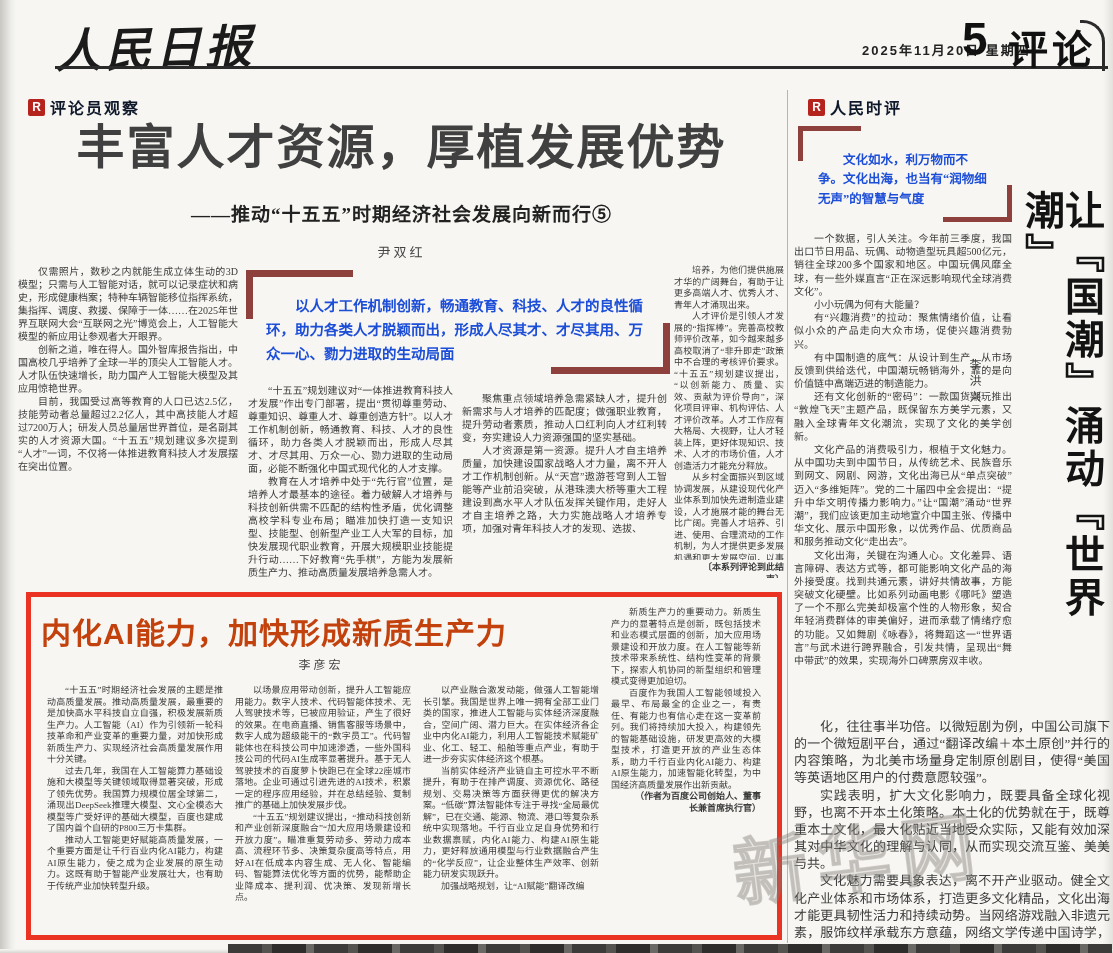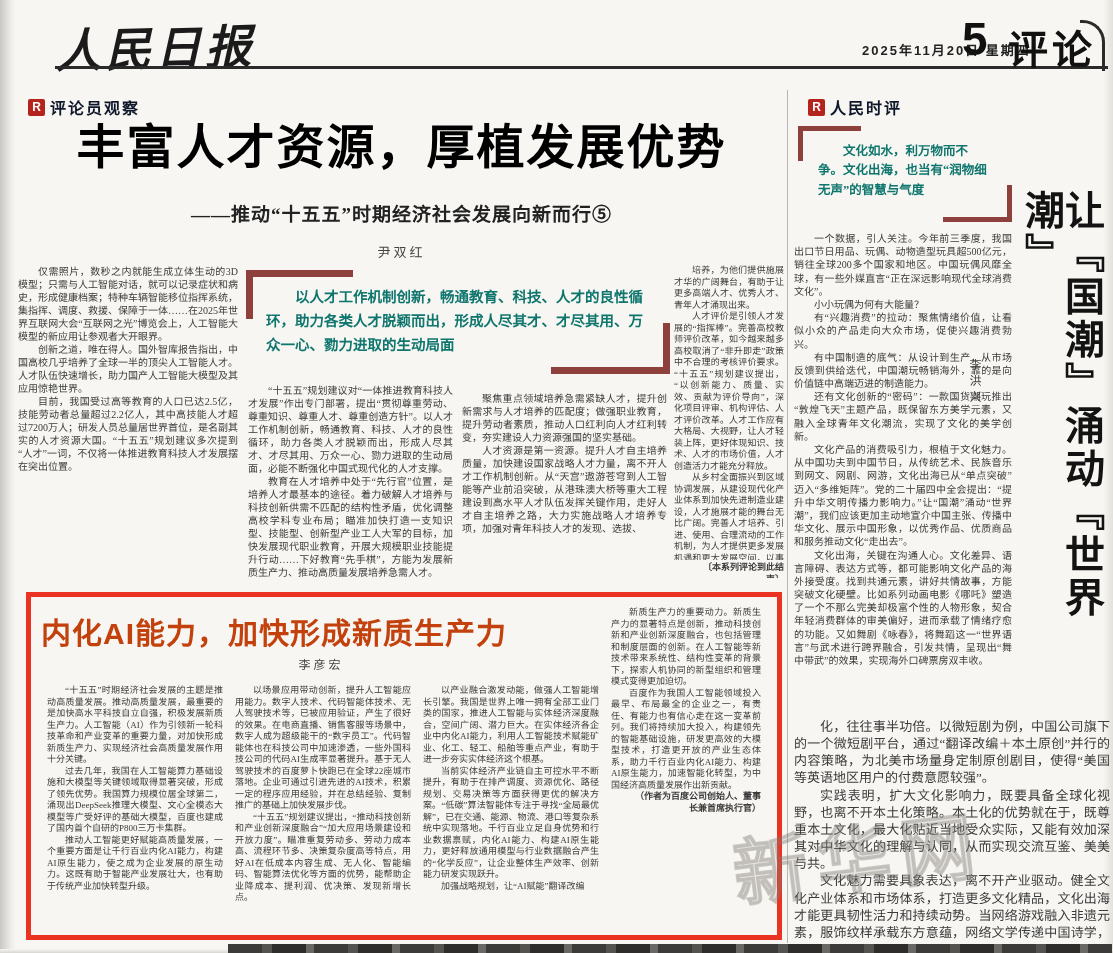--- a/index.html
+++ b/index.html
@@ -32,36 +32,36 @@
     border-top:3px solid #2b2b2b;border-right:3px solid #2b2b2b;border-radius:0 22px 0 0;}
 
   
   .col-label{position:absolute;display:flex;align-items:center;gap:5px;}
   .col-label .logo{width:17px;height:17px;background:#b5231d;color:#fff;
     font:bold 12px/17px "Liberation Sans",sans-serif;text-align:center;border-radius:2px;}
   .col-label .txt{font:900 16px "Liberation Sans",sans-serif;color:#0f172a;letter-spacing:2px;text-align:center;}
 
   
   .main-headline{position:absolute;left:18px;top:122px;width:767px;text-align:center;
-    font:900 48px/1.1 "Liberation Sans","DejaVu Sans",sans-serif;color:#000000;letter-spacing:2px;}
+    font:900 48px/1.1 "Liberation Sans","DejaVu Sans",sans-serif;color:#404040;letter-spacing:2px;}
   .main-subtitle{position:absolute;left:18px;top:204px;width:767px;text-align:center;
     font:bold 19px/1.2 "Liberation Serif",serif;color:#222;letter-spacing:1px;}
   .main-author{position:absolute;left:18px;top:242px;width:767px;text-align:center;
     font:13px "Liberation Serif",serif;color:#444;letter-spacing:3px;}
 
   
   .col{position:absolute;text-align:justify;overflow:hidden;color:#3b3b3b;}
   .col p{margin:0;text-indent:2em;}
   .body-main{font-size:10px;line-height:1.3;}
   .body-narrow{font-size:9px;line-height:1.28;}
   .series-note{text-indent:0;text-align:right;margin-top:6px;font-weight:bold;}
 
   
   .pullquote{position:absolute;padding:16px 20px;box-sizing:border-box;}
-  .pullquote .pq-text{font:bold 14.5px/1.65 "Liberation Serif",serif;color:#0f766e;text-indent:2em;}
+  .pullquote .pq-text{font:bold 14.5px/1.65 "Liberation Serif",serif;color:#1d4ed8;text-indent:2em;margin-top:9px;}
   .pullquote .bk-tl{position:absolute;left:0;top:0;width:100px;height:42px;
     border-top:7px solid #8e403d;border-left:7px solid #8e403d;}
   .pullquote .bk-br{position:absolute;right:0;bottom:0;width:112px;height:44px;
     border-bottom:7px solid #8e403d;border-right:7px solid #8e403d;}
   .pullquote.small .pq-text{font-size:12.5px;line-height:1.55;}
   .pullquote.small .bk-tl{width:58px;height:30px;border-width:5px;}
   .pullquote.small .bk-br{width:64px;height:32px;border-width:5px;}
 
   
   .red-box{position:absolute;left:26px;top:592px;width:746px;height:338px;
@@ -155,21 +155,21 @@
   <div class="col body-narrow" style="left:204px;top:88px;width:176px;height:242px;">
       <p>以场景应用带动创新，提升人工智能应用能力。数字人技术、代码智能体技术、无人驾驶技术等，已被应用验证，产生了很好的效果。在电商直播、销售客服等场景中，数字人成为超级能干的“数字员工”。代码智能体也在科技公司中加速渗透，一些外国科技公司的代码AI生成率显著提升。基于无人驾驶技术的百度萝卜快跑已在全球22座城市落地。企业可通过引进先进的AI技术，积累一定的程序应用经验，并在总结经验、复制推广的基础上加快发展步伐。</p>
       <p>“十五五”规划建议提出，“推动科技创新和产业创新深度融合”“加大应用场景建设和开放力度”。瞄准重复劳动多、劳动力成本高、流程环节多、决策复杂度高等特点，用好AI在低成本内容生成、无人化、智能编码、智能算法优化等方面的优势，能帮助企业降成本、提利润、优决策、发现新增长点。</p>
     </div>
   <div class="col body-narrow" style="left:392px;top:88px;width:176px;height:242px;">
       <p>以产业融合激发动能，做强人工智能增长引擎。我国是世界上唯一拥有全部工业门类的国家，推进人工智能与实体经济深度融合，空间广阔、潜力巨大。在实体经济各企业中内化AI能力，利用人工智能技术赋能矿业、化工、轻工、船舶等重点产业，有助于进一步夯实实体经济这个根基。</p>
       <p>当前实体经济产业链自主可控水平不断提升，有助于在排产调度、资源优化、路径规划、交易决策等方面获得更优的解决方案。“低碳”算法智能体专注于寻找“全局最优解”，已在交通、能源、物流、港口等复杂系统中实现落地。千行百业立足自身优势和行业数据禀赋，内化AI能力、构建AI原生能力，更好释放通用模型与行业数据融合产生的“化学反应”，让企业整体生产效率、创新能力研发实现跃升。</p>
       <p>加强战略规划，让“AI赋能”翻译改编</p>
     </div>
   <div class="col body-narrow" id="rb-col4" style="left:580px;top:10px;width:150px;height:318px;">
-      <p>新质生产力的重要动力。新质生产力的显著特点是创新，推动科技创新和产业创新深度融合，也包括管理和制度层面的创新。在人工智能等新技术带来系统性、结构性变革的背景下，探索人机协同的新型组织和管理模式变得更加迫切。</p>
+      <p>新质生产力的重要动力。新质生产力的显著特点是创新，既包括技术和业态模式层面的创新，加大应用场景建设和开放力度。在人工智能等新技术带来系统性、结构性变革的背景下，探索人机协同的新型组织和管理模式变得更加迫切。</p>
       <p>百度作为我国人工智能领域投入最早、布局最全的企业之一，有责任、有能力也有信心走在这一变革前列。我们将持续加大投入，构建领先的智能基础设施，研发更高效的大模型技术，打造更开放的产业生态体系，助力千行百业内化AI能力、构建AI原生能力，加速智能化转型，为中国经济高质量发展作出新贡献。</p>
       <p class="rb-sign">（作者为百度公司创始人、董事长兼首席执行官）</p>
     </div>
 </div>
 
 <div class="v-divider"></div>
 
 <div class="col-label" style="left:808px;top:95px;">
   <span class="logo">R</span>
   <span class="txt">人民时评</span>

